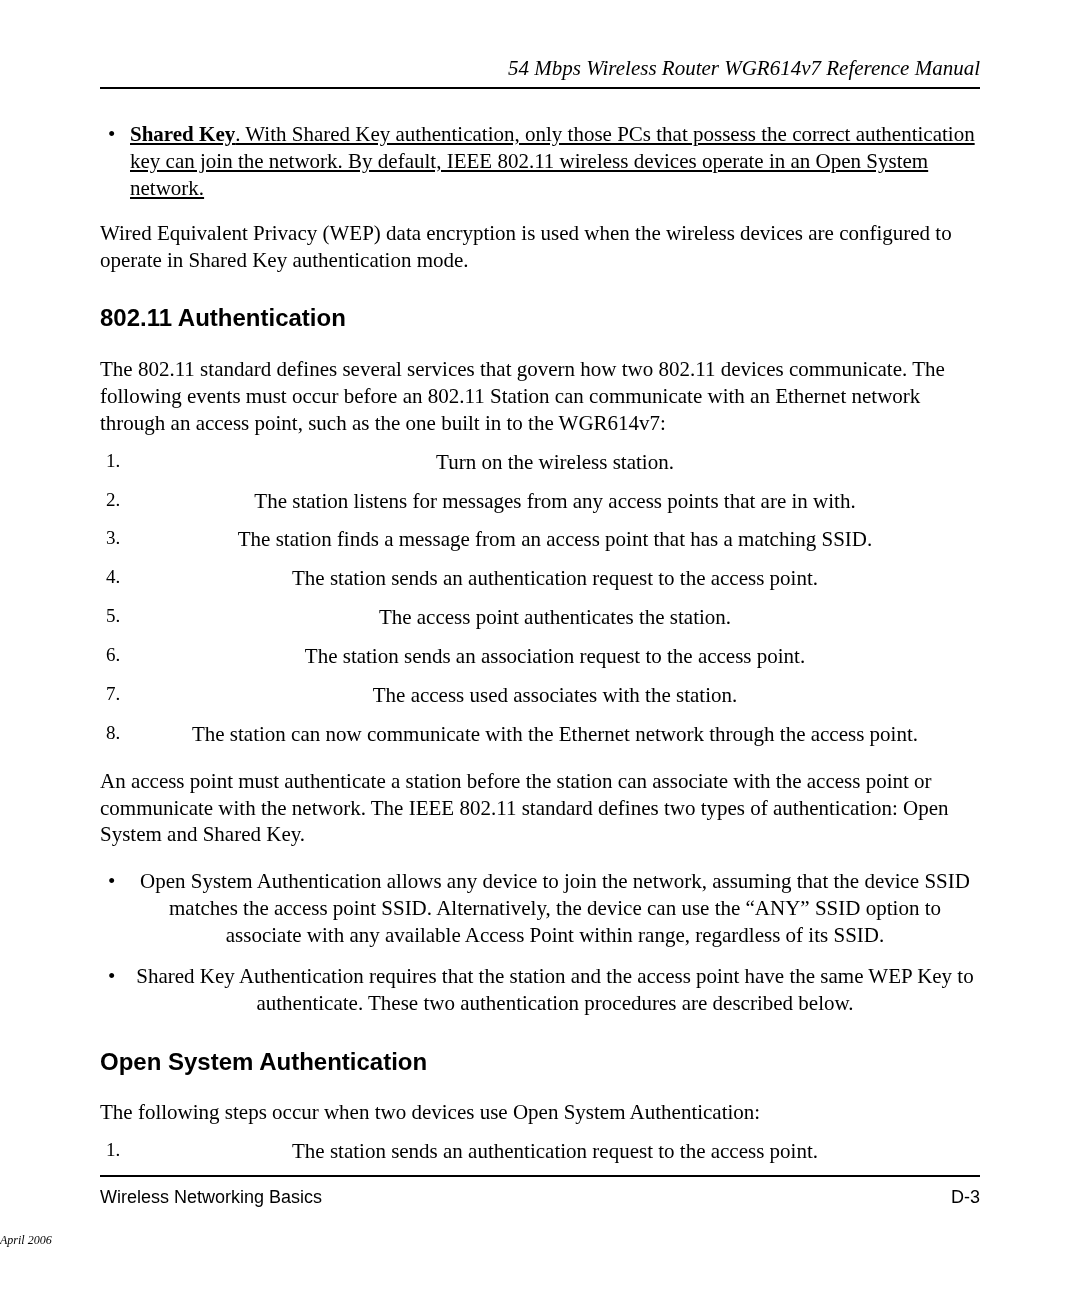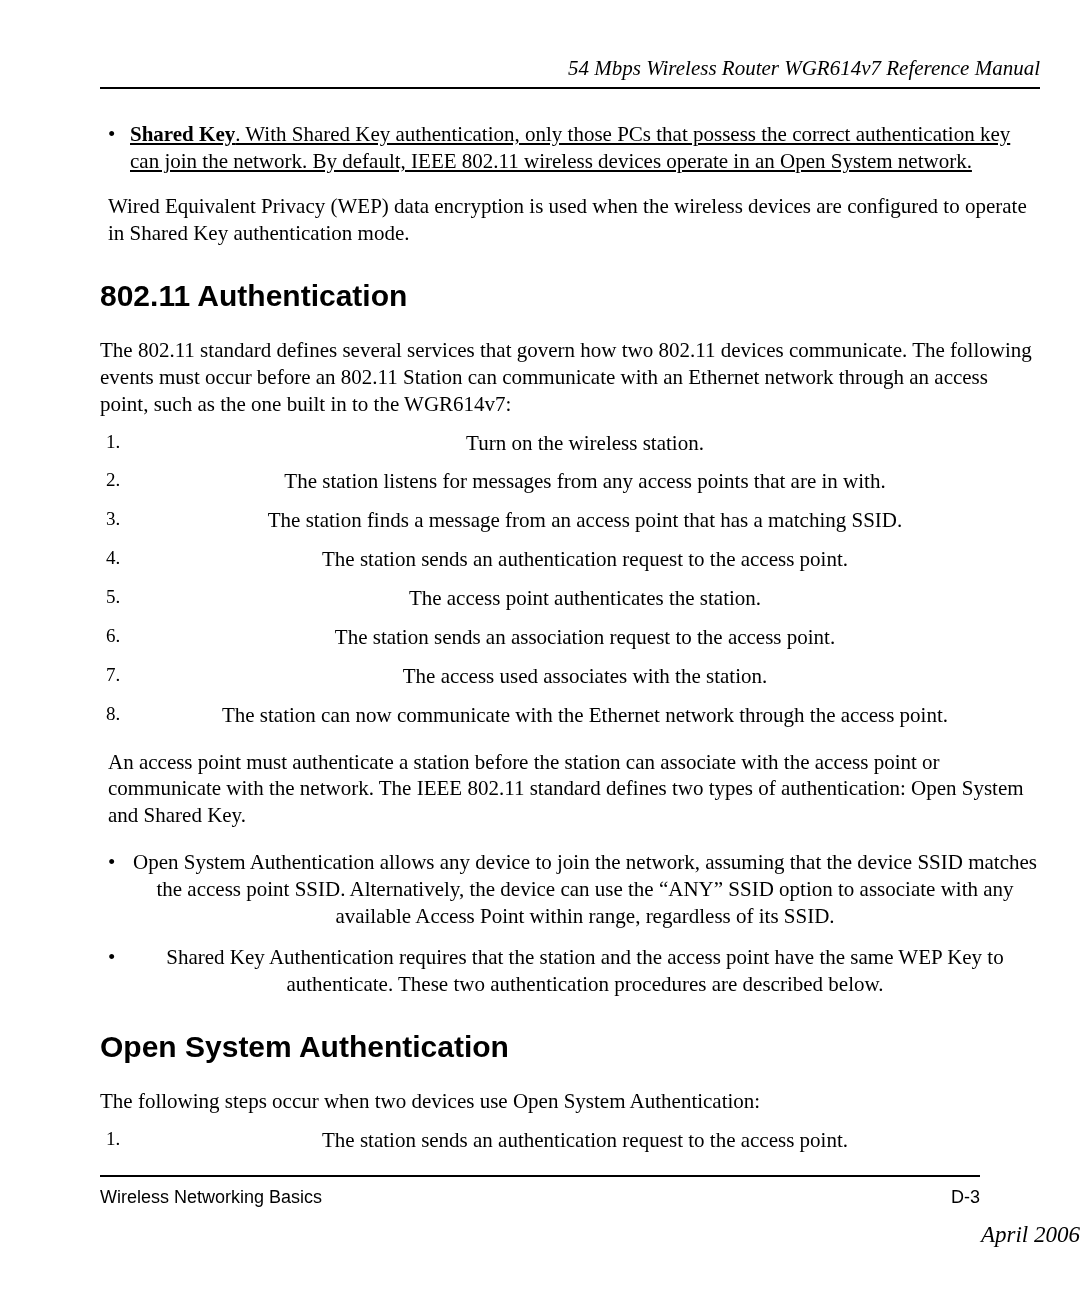--- a/index.html
+++ b/index.html
@@ -11,21 +11,21 @@
     background: #fff;
     font-family: "Times New Roman", Times, serif;
     color: #000;
     -webkit-font-smoothing: antialiased;
   }
   .page {
     position: relative;
     width: 1080px;
     height: 1296px;
     box-sizing: border-box;
-    padding: 56px 40px 0 100px;
+    padding: 56px 100px 0 100px;
   }
   .running-header {
     font-style: italic;
     font-size: 21px;
     text-align: right;
     margin-bottom: 6px;
   }
   .hr-top {
     border: none;
     border-top: 2px solid #000;
@@ -47,26 +47,26 @@
     margin: 0;
   }
   ul.bullets > li::before {
     content: "•";
     position: absolute;
     left: -22px;
     top: 0;
     font-size: 21px;
   }
   .para {
-    margin: 0 0 20px 8px;
+    margin: 0 0 20px 0;
   }
   h2.section {
     font-family: Arial, Helvetica, sans-serif;
     font-weight: 700;
-    font-size: 30px;
+    font-size: 24px;
     margin: 30px 0 22px 0;
   }
   ol.numbered {
     margin: 0 0 20px 0;
     padding: 0 0 0 30px;
     list-style: none;
     counter-reset: item;
   }
   ol.numbered > li {
     position: relative;
@@ -117,23 +117,23 @@
     display: flex;
     justify-content: space-between;
     font-family: Arial, Helvetica, sans-serif;
     font-size: 18px;
   }
   .footer-date {
     position: absolute;
     left: 0;
     right: 0;
     bottom: 48px;
-    text-align: right;
+    text-align: left;
     font-style: italic;
-    font-size: 23px;
+    font-size: 12px;
   }
 </style>
 </head>
 <body>
 
 <div class="page">
 
   <div class="running-header">54 Mbps Wireless Router WGR614v7 Reference Manual</div>
   <hr class="hr-top">
 

